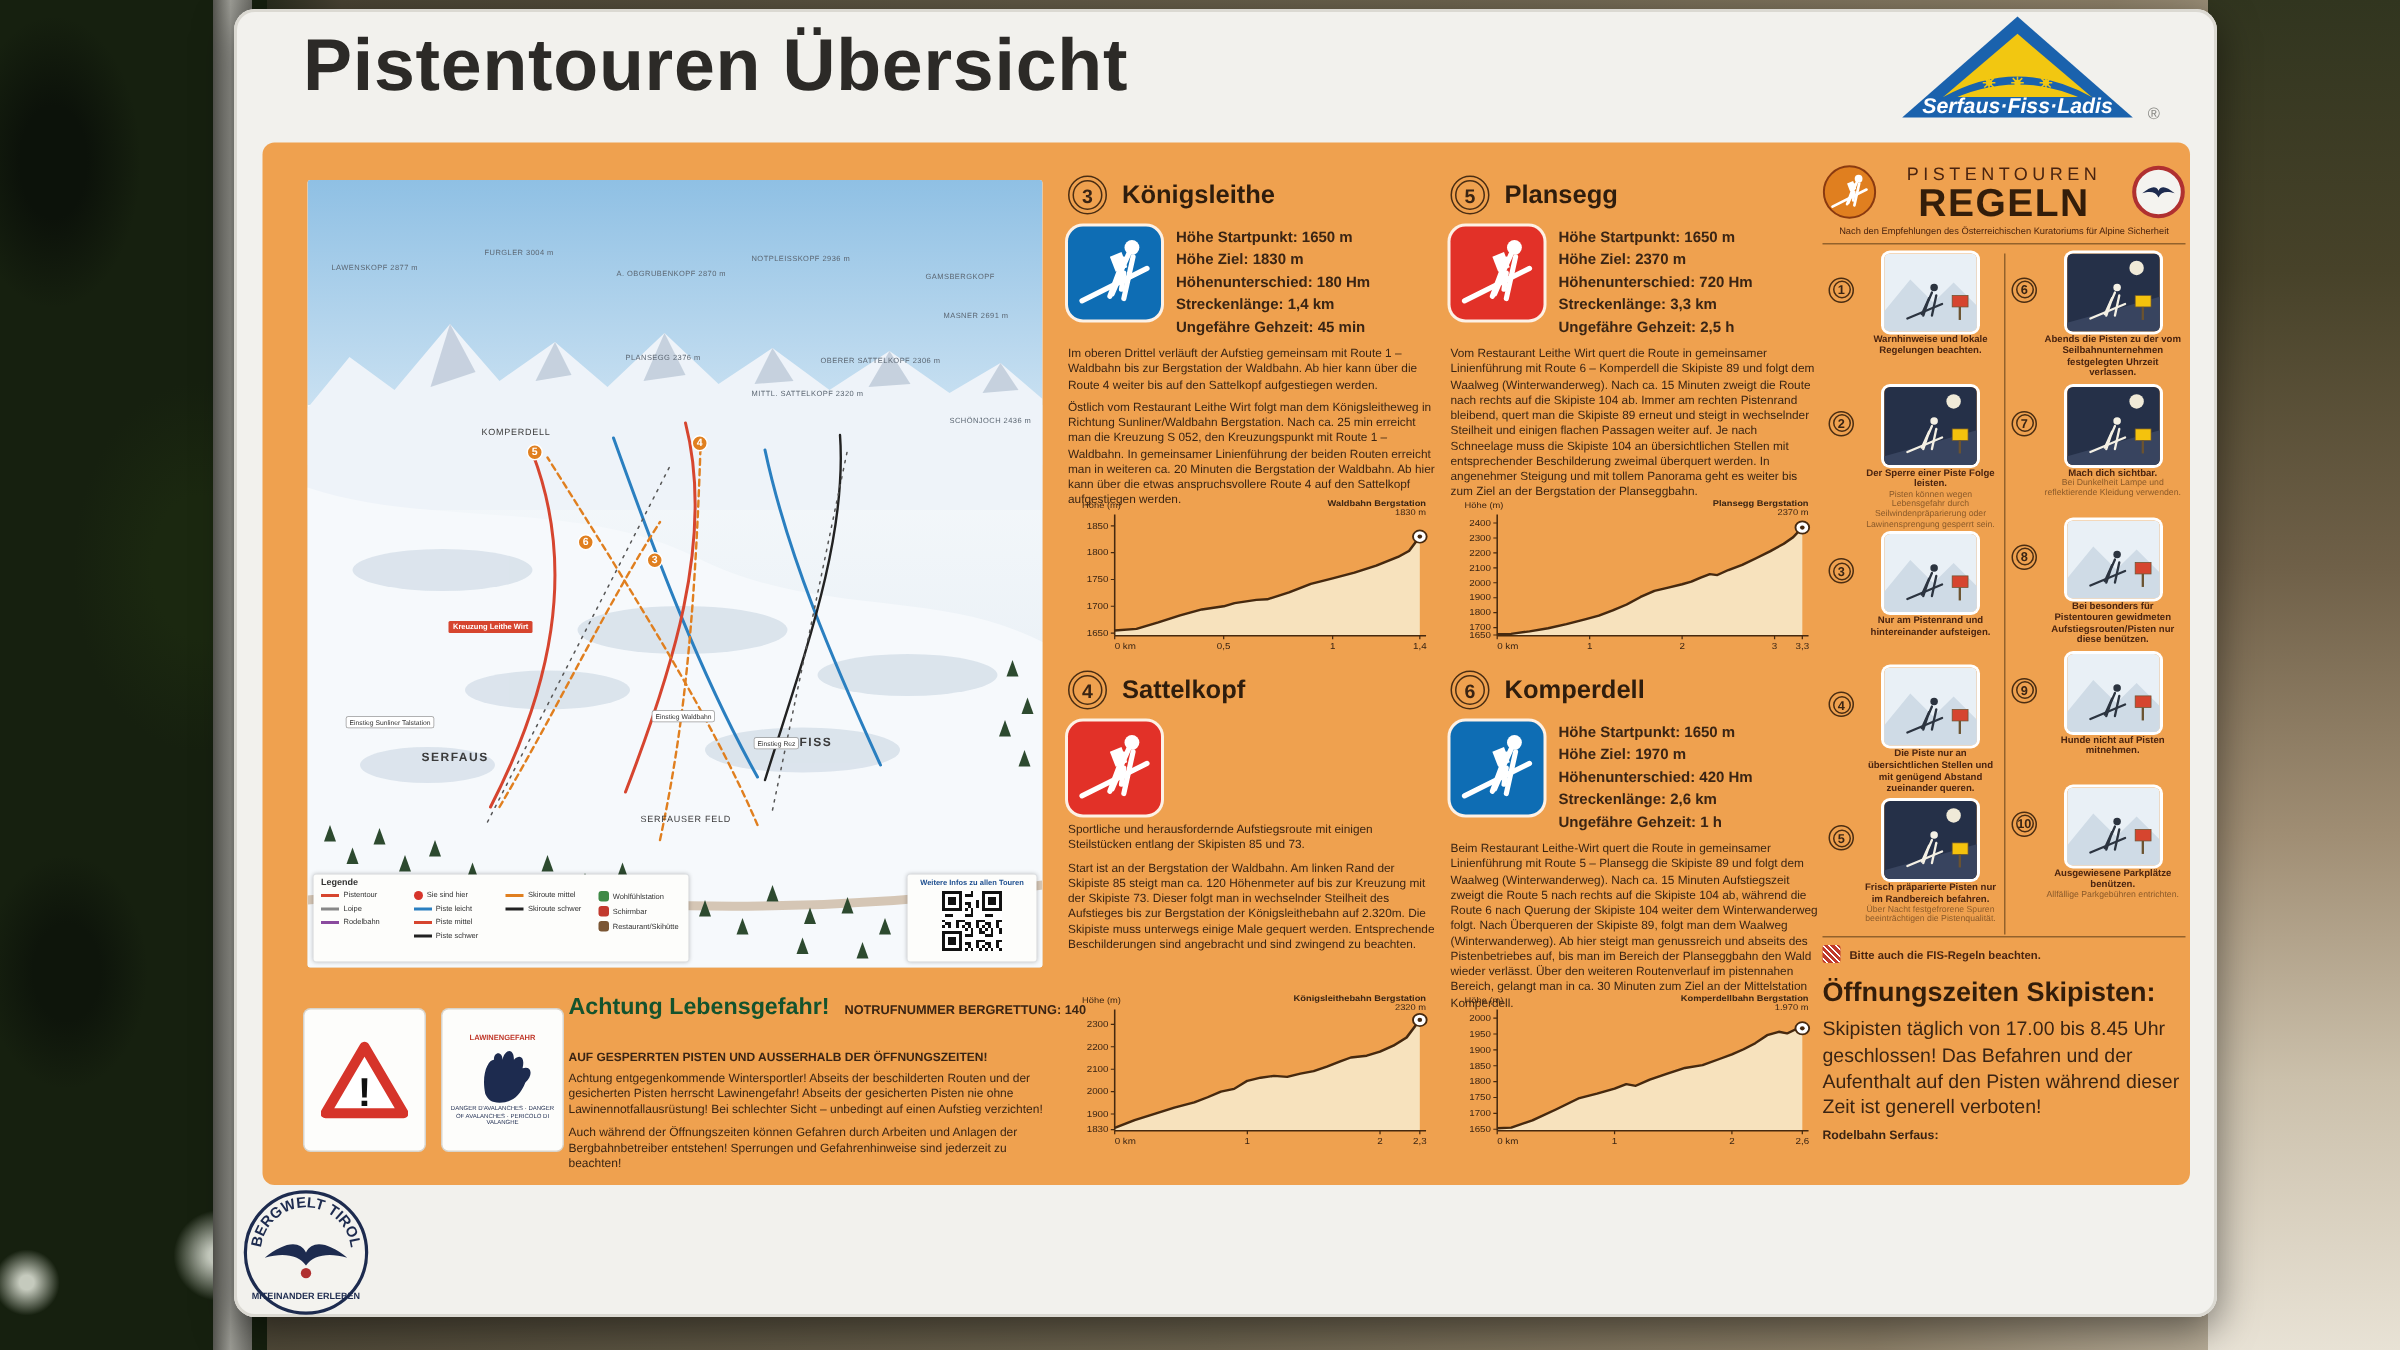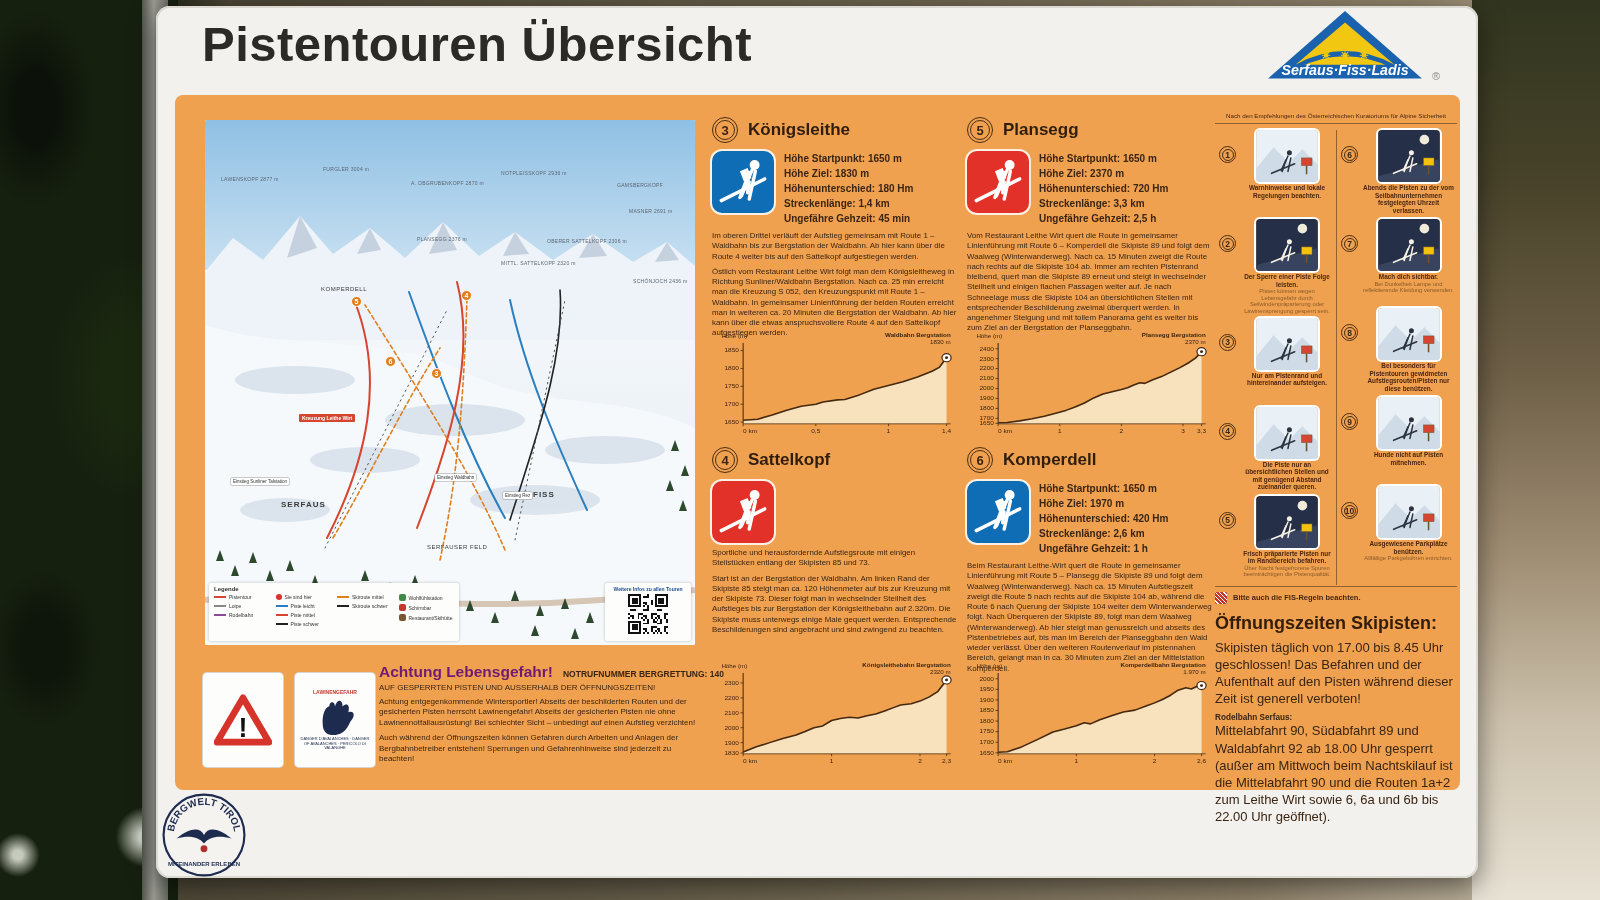--- a/index.html
+++ b/index.html
@@ -62,23 +62,23 @@
 .profile{position:absolute;left:0;right:0;bottom:0;height:104px}
 .profile svg{width:100%;height:100%}
 
 .warning{position:absolute;left:28px;top:568px;width:494px;height:118px;color:#3a2413}
 .warn-icons{position:absolute;left:0;top:10px;display:flex;gap:12px}
 .warn-box{width:80px;height:94px;background:#fdfdfb;border-radius:4px;box-shadow:0 0 0 1px #d8d4cc;display:flex;flex-direction:column;align-items:center;justify-content:center;padding:3px;text-align:center}
 .warn-box .av1{font-size:5px;font-weight:700;color:#c0392b}
 .warn-box .av2{font-size:4px;color:#1d2b4f;line-height:1.2}
 .warn-text{position:absolute;left:176px;top:0;width:318px}
 .warn-row{display:flex;align-items:baseline;gap:10px}
-.warn-row h2{font-size:15.5px;color:#701a75;white-space:nowrap}
+.warn-row h2{font-size:15.5px;color:#14532d;white-space:nowrap}
 .warn-row .emg{font-size:8.5px;font-weight:700;white-space:nowrap}
-.warn-text .sub{font-size:8px;font-weight:400;margin-top:2px}
+.warn-text .sub{font-size:8px;font-weight:700;margin-top:19px}
 .warn-text p{font-size:8px;line-height:1.3;margin-top:5px}
 
 .regeln{position:absolute;left:1040px;top:14px;width:242px;height:668px;color:#3a2413}
 .rg-head{display:flex;align-items:center;gap:5px}
 .rg-badge{width:36px;height:36px;border-radius:50%;flex:0 0 auto}
 .rg-badge svg{width:100%;height:100%}
 .rg-titles{flex:1;text-align:center}
 .rg-kicker{font-size:12px;letter-spacing:3px;color:#4a2410}
 .rg-title{font-size:26px;font-weight:700;letter-spacing:1px;line-height:.95;color:#331d0a}
 .rg-sub{font-size:6.2px;text-align:center;color:#4a2410;border-bottom:1px solid #93622c;padding:3px 0 4px}
@@ -674,20 +674,40 @@
           <h2>Achtung Lebensgefahr!</h2>
           <span class="emg">NOTRUFNUMMER BERGRETTUNG: 140</span>
         </div>
         <div class="sub">AUF GESPERRTEN PISTEN UND AUSSERHALB DER ÖFFNUNGSZEITEN!</div>
         <p>Achtung entgegenkommende Wintersportler! Abseits der beschilderten Routen und der gesicherten Pisten herrscht Lawinengefahr! Abseits der gesicherten Pisten nie ohne Lawinennotfallausrüstung! Bei schlechter Sicht – unbedingt auf einen Aufstieg verzichten!</p>
         <p>Auch während der Öffnungszeiten können Gefahren durch Arbeiten und Anlagen der Bergbahnbetreiber entstehen! Sperrungen und Gefahrenhinweise sind jederzeit zu beachten!</p>
       </div>
     </div>
 
     <div class="regeln">
+      <div class="rg-head">
+        <span class="rg-badge">
+          <svg viewBox="0 0 40 40">
+              <circle cx="20" cy="20" r="19" fill="#e07f1f" stroke="#8a3a10" stroke-width="1.5"></circle>
+              <g transform="translate(2,2) scale(.9)">
+                <use href="#skier"></use>
+              </g>
+            </svg>
+        </span>
+        <div class="rg-titles">
+          <div class="rg-kicker">PISTENTOUREN</div>
+          <div class="rg-title">REGELN</div>
+        </div>
+        <span class="rg-badge">
+          <svg viewBox="0 0 40 40">
+              <circle cx="20" cy="20" r="18" fill="#f4f3ef" stroke="#b03030" stroke-width="3"></circle>
+              <path d="M8,21 C14,16 18,15 20,19 C22,15 26,16 32,21 C26,19 22,20 20,24 C18,20 14,19 8,21 Z" fill="#1d2b4f"></path>
+            </svg>
+        </span>
+      </div>
       <div class="rg-sub">Nach den Empfehlungen des Österreichischen Kuratoriums für Alpine Sicherheit</div>
 
       <div class="rg-grid">
         <div class="rg-col">
           <div class="rule">
             <span class="nb">
                 <b>1</b>
               </span>
             <svg class="rule-img" viewBox="0 0 64 54">
                 <rect width="64" height="54" rx="3" fill="#e9f0f6"></rect>
@@ -896,21 +916,20 @@
 
       <div class="rg-fis">
         <span class="fis-ic"></span>
         <span>Bitte auch die FIS-Regeln beachten.</span>
       </div>
 
       <div class="hours">
         <h2>Öffnungszeiten Skipisten:</h2>
         <p>Skipisten täglich von 17.00 bis 8.45 Uhr geschlossen! Das Befahren und der Aufenthalt auf den Pisten während dieser Zeit ist generell verboten!</p>
         <div class="exl">Rodelbahn Serfaus:</div>
-        <p>Mittelabfahrt 90, Südabfahrt 89 und Waldabfahrt 92 ab 18.00 Uhr gesperrt (außer am Mittwoch beim Nachtskilauf ist die Mittelabfahrt 90 und die Routen 1a+2 zum Leithe Wirt sowie 6, 6a und 6b bis 22.00 Uhr geöffnet).</p>
       </div>
     </div>
   </div>
 
   <div class="fbadge">
     <svg viewBox="0 0 100 100">
       <circle cx="50" cy="50" r="47" fill="#f4f3ef" stroke="#1d2b4f" stroke-width="2.5"></circle>
       <defs>
           <path id="arcT" d="M50,50 m-35,0 a35,35 0 1,1 70,0"></path>
         </defs>

